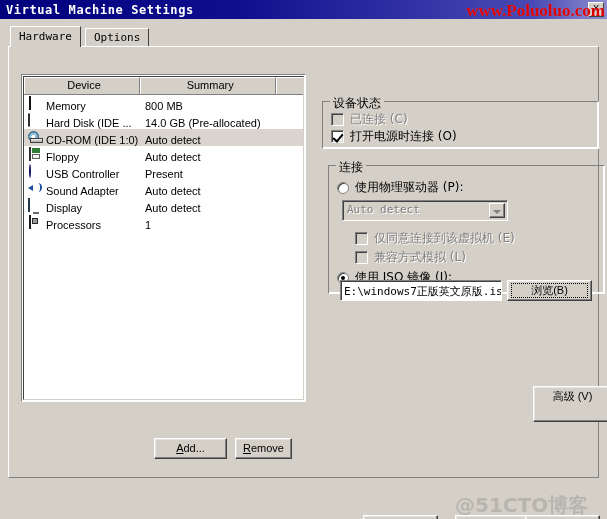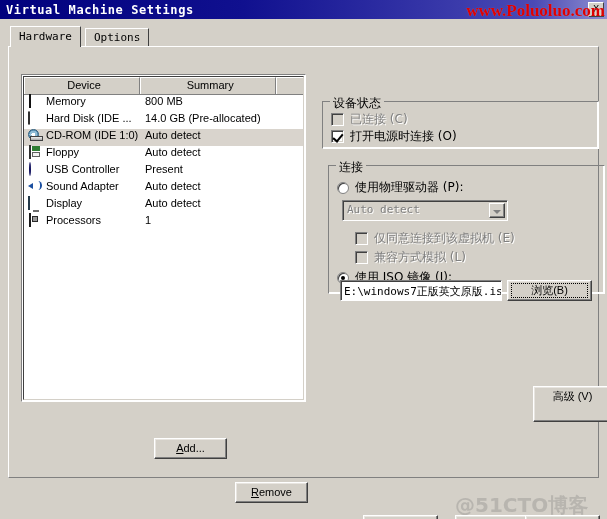--- a/index.html
+++ b/index.html
@@ -179,21 +179,21 @@
     padding-left: 4px;
     overflow: hidden;
     white-space: nowrap;
   }
   .hcell.c0 { width: 117px; }
   .hcell.c1 { width: 137px; }
   .hcell.c2 { width: 27px; border-right: none; }
 
   .drow {
     display: flex;
-    align-items: flex-start;
+    align-items: flex-end;
     height: 17px;
     padding-left: 3px;
     box-sizing: border-box;
     white-space: nowrap;
   }
   .drow.selected { background: #d9d4cd; }
   .dicon {
     width: 16px; height: 15px;
     margin-right: 3px;
     flex: 0 0 16px;
@@ -395,21 +395,21 @@
     user-select: none;
   }
   .btn.mono { font-family: "DejaVu Sans Mono", monospace; }
   .btn .focusring {
     position: absolute;
     left: 3px; right: 3px; top: 2px; bottom: 2px;
     border: 1px dotted #000;
   }
 
   #btn-add    { left: 145px; top: 391px; width: 73px; height: 21px; line-height: 19px; }
-  #btn-remove { left: 226px; top: 391px; width: 73px; height: 21px; line-height: 19px; margin-top: 44px; }
+  #btn-remove { left: 226px; top: 391px; width: 57px; height: 21px; line-height: 19px; }
   #btn-adv    { left: 524px; top: 339px; width: 79px; height: 36px; line-height: 19px; }
   #btn-browse { left: 498px; top: 233px; width: 85px; height: 21px; line-height: 19px; }
 
   #btn-ok     { left: 363px; top: 496px; width: 75px; height: 21px; line-height: 19px; }
   #btn-cancel { left: 455px; top: 496px; width: 75px; height: 21px; line-height: 19px; }
   #btn-help   { left: 525px; top: 496px; width: 75px; height: 21px; line-height: 19px; }
 
   .acc { text-decoration: underline; }
 
   

